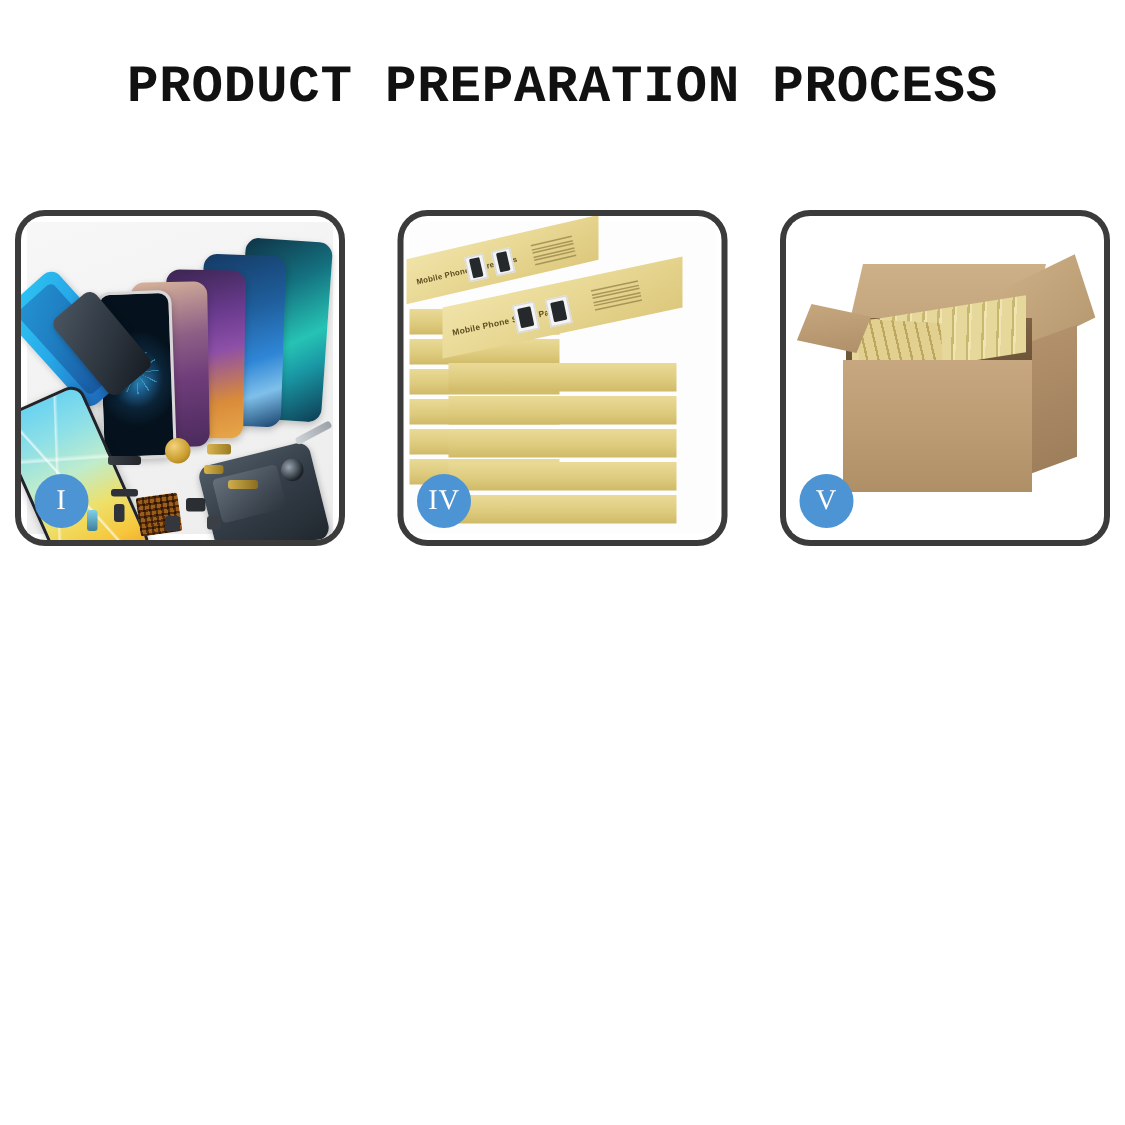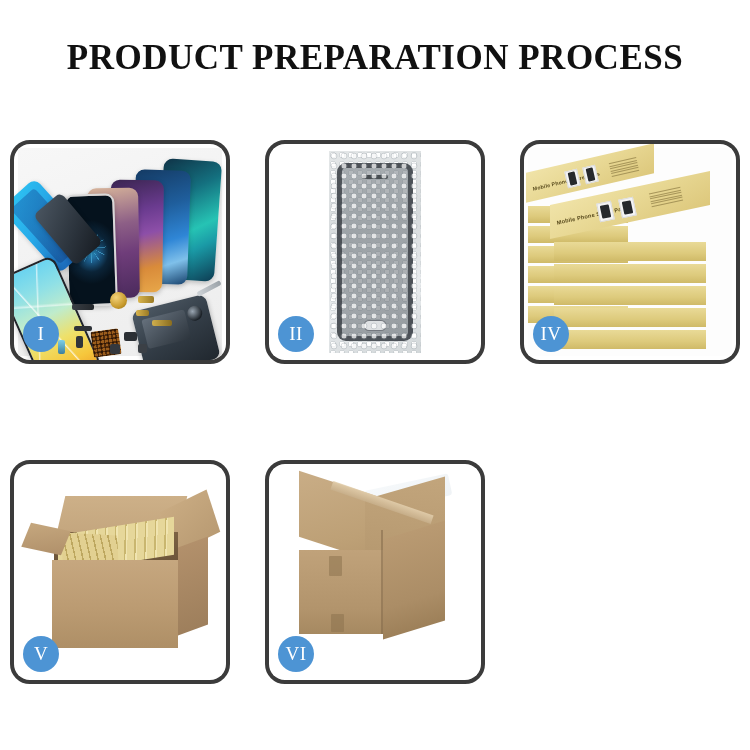--- a/index.html
+++ b/index.html
@@ -23,21 +23,21 @@
     width: 750px;
     text-align: center;
   }
   .title {
     margin: 0;
     padding-top: 38px;
     font-size: 35px;
     font-weight: 700;
     letter-spacing: 0.5px;
     color: #111111;
-    font-family: Liberation Serif, serif;
+    font-family: Liberation Mono, monospace;
     white-space: nowrap;
   }
   .subtitle {
     margin: 0;
     padding-top: 11px;
     font-size: 14.5px;
     font-weight: 400;
     color: #1b1b1b;
     letter-spacing: 0.1px;
     white-space: nowrap;
@@ -584,30 +584,20 @@
       <div class="prt rr" style="left:110px;top:188px;width:13px;height:9px;background:#2b2f34;"></div>
       <div class="prt rr" style="left:96px;top:200px;width:10px;height:10px;background:#34383e;"></div>
       <div class="prt rr" style="left:44px;top:196px;width:7px;height:14px;background:linear-gradient(180deg,#7fd0e8,#3e7f9c);"></div>
       <div class="prt rr" style="left:124px;top:200px;width:9px;height:9px;background:#3b4046;"></div>
       <div class="prt rr" style="left:138px;top:176px;width:20px;height:6px;background:linear-gradient(90deg,#cfae4d,#8a6d1f);"></div>
       <div class="prt rr" style="left:182px;top:142px;width:26px;height:5px;background:linear-gradient(90deg,#cfd4d8,#9aa1a7);transform:rotate(-28deg);"></div>
     </div>
     <div class="badge">I</div>
   </div>
 
-  <div class="panel">
-    <div class="panel-stage">
-      <div class="p2-bg"></div>
-      <div class="p2-wrap">
-        <div class="p2-glass"></div>
-        <div class="p2-bubbles"></div>
-      </div>
-    </div>
-    <div class="badge">II</div>
-  </div>
 
 
   <div class="panel">
     <div class="panel-stage">
       <div class="p4-bg"></div>
 
       <div class="kbox" style="left:4px;top:34px;width:100px;height:150px;">
         <div class="front" style="top:28px;width:100px;height:17px;"></div>
         <div class="front" style="top:48px;width:100px;height:17px;"></div>
         <div class="front" style="top:68px;width:100px;height:17px;"></div>
@@ -673,29 +663,14 @@
       <div class="c5-interior"></div>
       <div class="c5-goods"></div>
       <div class="c5-goods2"></div>
       <div class="c5-flap-left"></div>
       <div class="c5-body"></div>
       <div class="c5-right"></div>
     </div>
     <div class="badge">V</div>
   </div>
 
-  <div class="panel">
-    <div class="panel-stage">
-      <div class="p6-bg"></div>
-      <div class="c6-film"></div>
-      <div class="c6-top"></div>
-      <div class="c6-top2"></div>
-      <div class="c6-tape"></div>
-      <div class="c6-left"></div>
-      <div class="c6-right"></div>
-      <div class="c6-seam"></div>
-      <div class="c6-flapnotch" style="left:60px;top:92px;width:13px;height:20px;"></div>
-      <div class="c6-flapnotch" style="left:62px;top:150px;width:13px;height:18px;"></div>
-    </div>
-    <div class="badge">VI</div>
-  </div>
 
 </div>
 
 </body></html>

